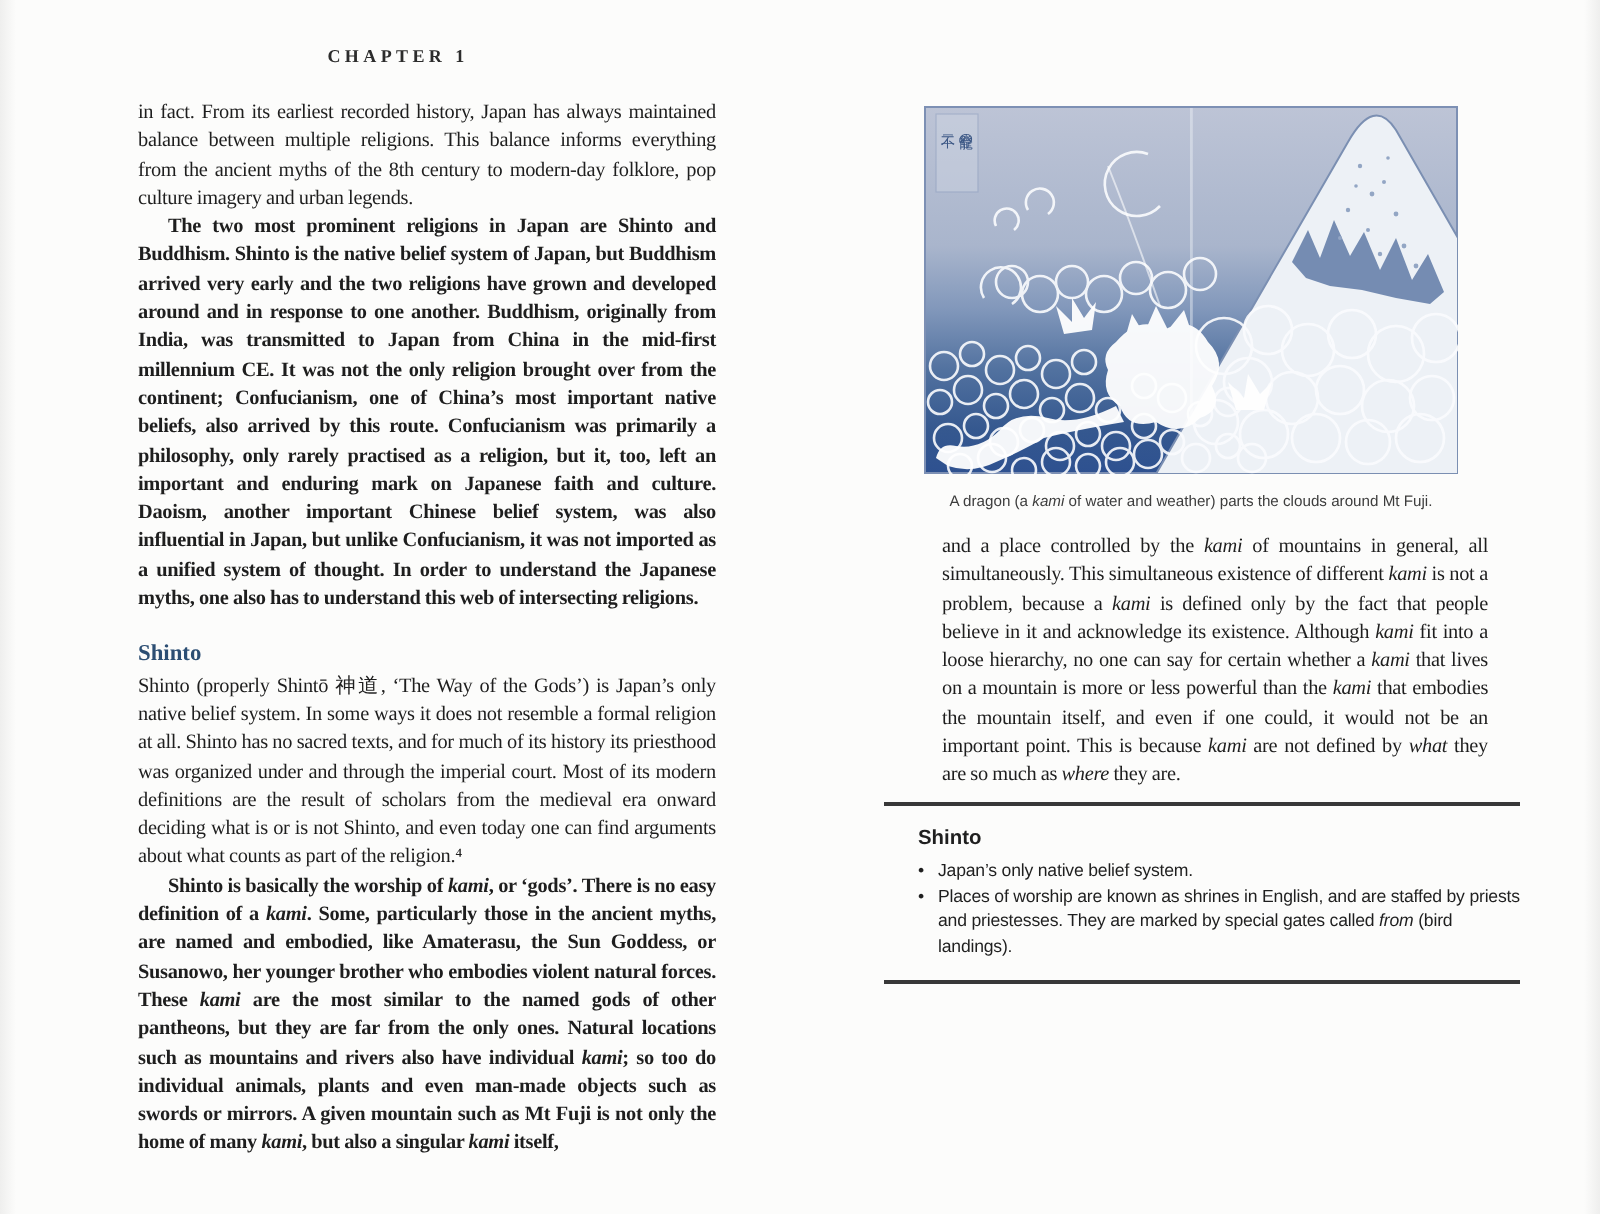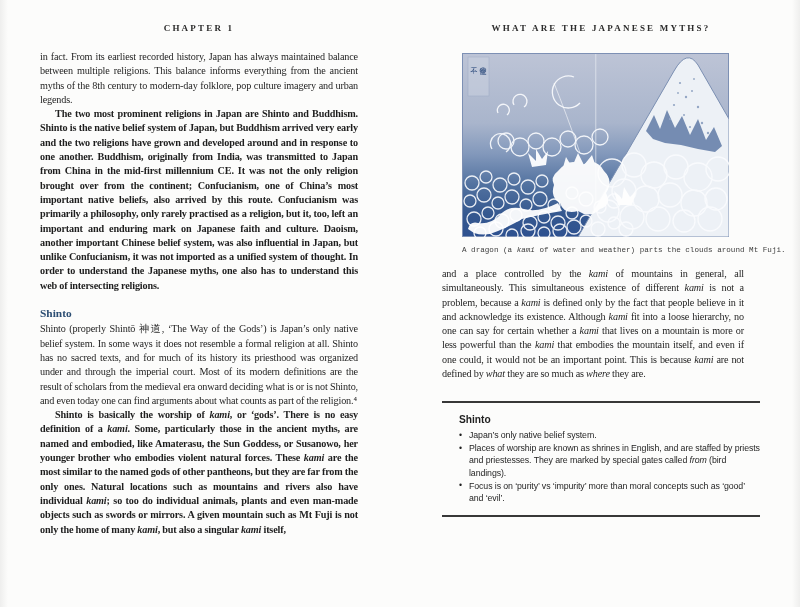--- a/index.html
+++ b/index.html
@@ -20,37 +20,37 @@
   #right-page { left:442px; width:318px; }
 
   .running-head {
     position:absolute; top:23px; left:0; right:0;
     text-align:center; font-size:9px; font-weight:bold;
     letter-spacing:2.2px; color:#2c2c2c;
   }
 
   .body-text {
     font-size:10.2px; line-height:14.3px; text-align:justify;
-    letter-spacing:-0.15px; word-spacing:-0.2px; color:#1e1e1e;
+    letter-spacing:-0.15px; word-spacing:-0.2px; color:#1e1e1e;margin-left:29px;
   }
   .body-text p.indent { text-indent:15px;font-weight:bold; }
   #left-body { position:absolute; top:50px; left:0; right:0; }
 
   .section-heading {
     margin-top:13px; margin-bottom:2px;
     font-size:11.4px; font-weight:bold; color:#2c4e73;
     letter-spacing:0; text-indent:0;
   }
 
   
   #right-figure { position:absolute; top:53px; left:20px; width:267px; }
   #print-svg { display:block; width:267px; height:184px; }
   .figure-caption {
     margin-top:9px; text-align:center; white-space:nowrap;
-    font-family:Liberation Mono, monospace;
+    font-family:Liberation Sans, sans-serif;
     font-size:7.6px; color:#3d3d3d;
   }
 
   #right-body { position:absolute; top:267px; left:0; right:16px; }
 
   #summary-box {
     position:absolute; top:401px; left:0; right:0;
     border-top:2px solid #383838; border-bottom:2px solid #383838;
     padding:11px 0 10px;
     font-family:"Liberation Sans","DejaVu Sans",sans-serif; color:#1f1f1f;
@@ -78,21 +78,20 @@
     <p>in fact. From its earliest recorded history, Japan has always maintained balance between multiple religions. This balance informs everything from the ancient myths of the 8th century to modern-day folklore, pop culture imagery and urban legends.</p>
     <p class="indent">The two most prominent religions in Japan are Shinto and Buddhism. Shinto is the native belief system of Japan, but Buddhism arrived very early and the two religions have grown and developed around and in response to one another. Buddhism, originally from India, was transmitted to Japan from China in the mid-first millennium CE. It was not the only religion brought over from the continent; Confucianism, one of China’s most important native beliefs, also arrived by this route. Confucianism was primarily a philosophy, only rarely practised as a religion, but it, too, left an important and enduring mark on Japanese faith and culture. Daoism, another important Chinese belief system, was also influential in Japan, but unlike Confucianism, it was not imported as a unified system of thought. In order to understand the Japanese myths, one also has to understand this web of intersecting religions.</p>
     <p class="section-heading">Shinto</p>
     <p>Shinto (properly Shintō 神道, ‘The Way of the Gods’) is Japan’s only native belief system. In some ways it does not resemble a formal religion at all. Shinto has no sacred texts, and for much of its history its priesthood was organized under and through the imperial court. Most of its modern definitions are the result of scholars from the medieval era onward deciding what is or is not Shinto, and even today one can find arguments about what counts as part of the religion.⁴</p>
     <p class="indent">Shinto is basically the worship of <i>kami</i>, or ‘gods’. There is no easy definition of a <i>kami</i>. Some, particularly those in the ancient myths, are named and embodied, like Amaterasu, the Sun Goddess, or Susanowo, her younger brother who embodies violent natural forces. These <i>kami</i> are the most similar to the named gods of other pantheons, but they are far from the only ones. Natural locations such as mountains and rivers also have individual <i>kami</i>; so too do individual animals, plants and even man-made objects such as swords or mirrors. A given mountain such as Mt Fuji is not only the home of many <i>kami</i>, but also a singular <i>kami</i> itself,</p>
   </div>
 
 </div>
 
 <div class="page" id="right-page">
-  <div class="running-head">WHAT ARE THE JAPANESE MYTHS?</div>
 
   <figure id="right-figure">
     <svg id="print-svg" viewBox="0 0 267 184" xmlns="http://www.w3.org/2000/svg">
       <defs>
         <linearGradient id="skyGrad" x1="0" y1="0" x2="0" y2="1">
           <stop offset="0" stop-color="#bdc4d6"></stop>
           <stop offset="0.38" stop-color="#a9b5cc"></stop>
           <stop offset="0.55" stop-color="#8298bb"></stop>
           <stop offset="0.72" stop-color="#51719f"></stop>
           <stop offset="0.88" stop-color="#35588f"></stop>
@@ -212,17 +211,16 @@
 
   <div class="body-text" id="right-body">
     <p>and a place controlled by the <i>kami</i> of mountains in general, all simultaneously. This simultaneous existence of different <i>kami</i> is not a problem, because a <i>kami</i> is defined only by the fact that people believe in it and acknowledge its existence. Although <i>kami</i> fit into a loose hierarchy, no one can say for certain whether a <i>kami</i> that lives on a mountain is more or less powerful than the <i>kami</i> that embodies the mountain itself, and even if one could, it would not be an important point. This is because <i>kami</i> are not defined by <i>what</i> they are so much as <i>where</i> they are.</p>
   </div>
 
   <div id="summary-box">
     <div class="box-title">Shinto</div>
     <ul class="box-list">
       <li>Japan’s only native belief system.</li>
       <li>Places of worship are known as shrines in English, and are staffed by priests and priestesses. They are marked by special gates called <i>from</i> (bird landings).</li>
-      <li>Focus is on ‘purity’ vs ‘impurity’ more than moral concepts such as ‘good’ and ‘evil’.</li>
     </ul>
   </div>
 
 </div>
 
 </body></html>

